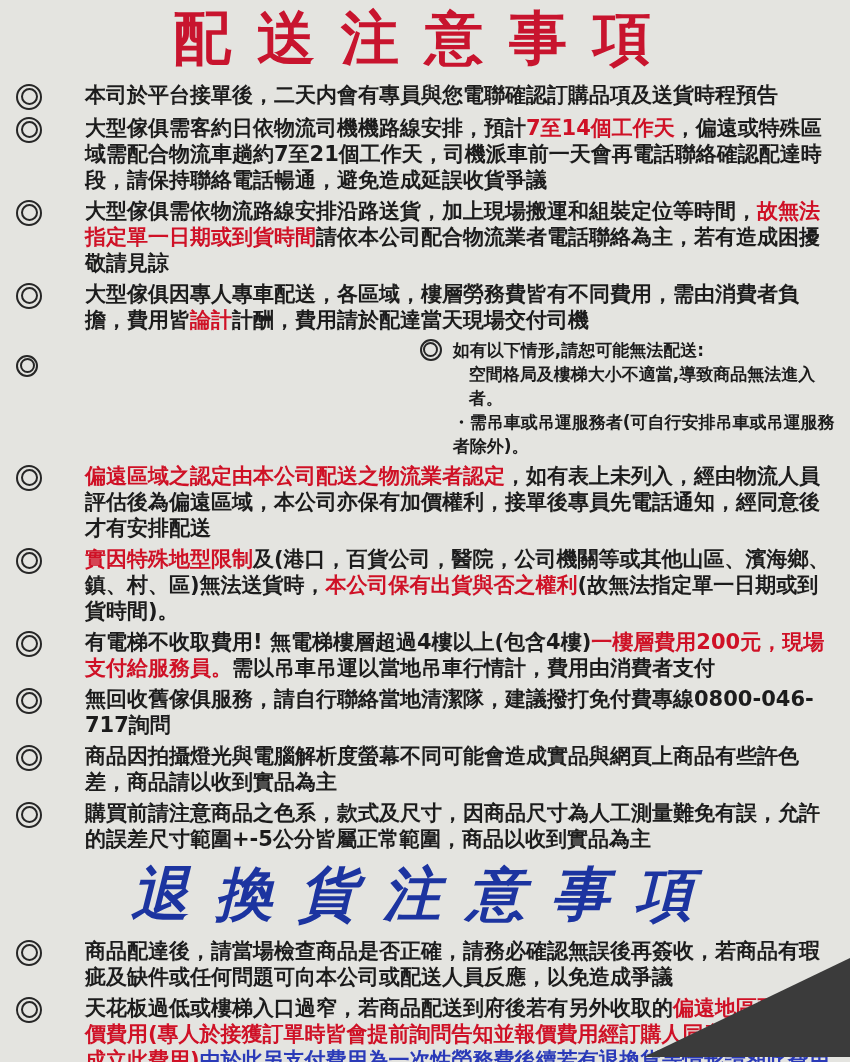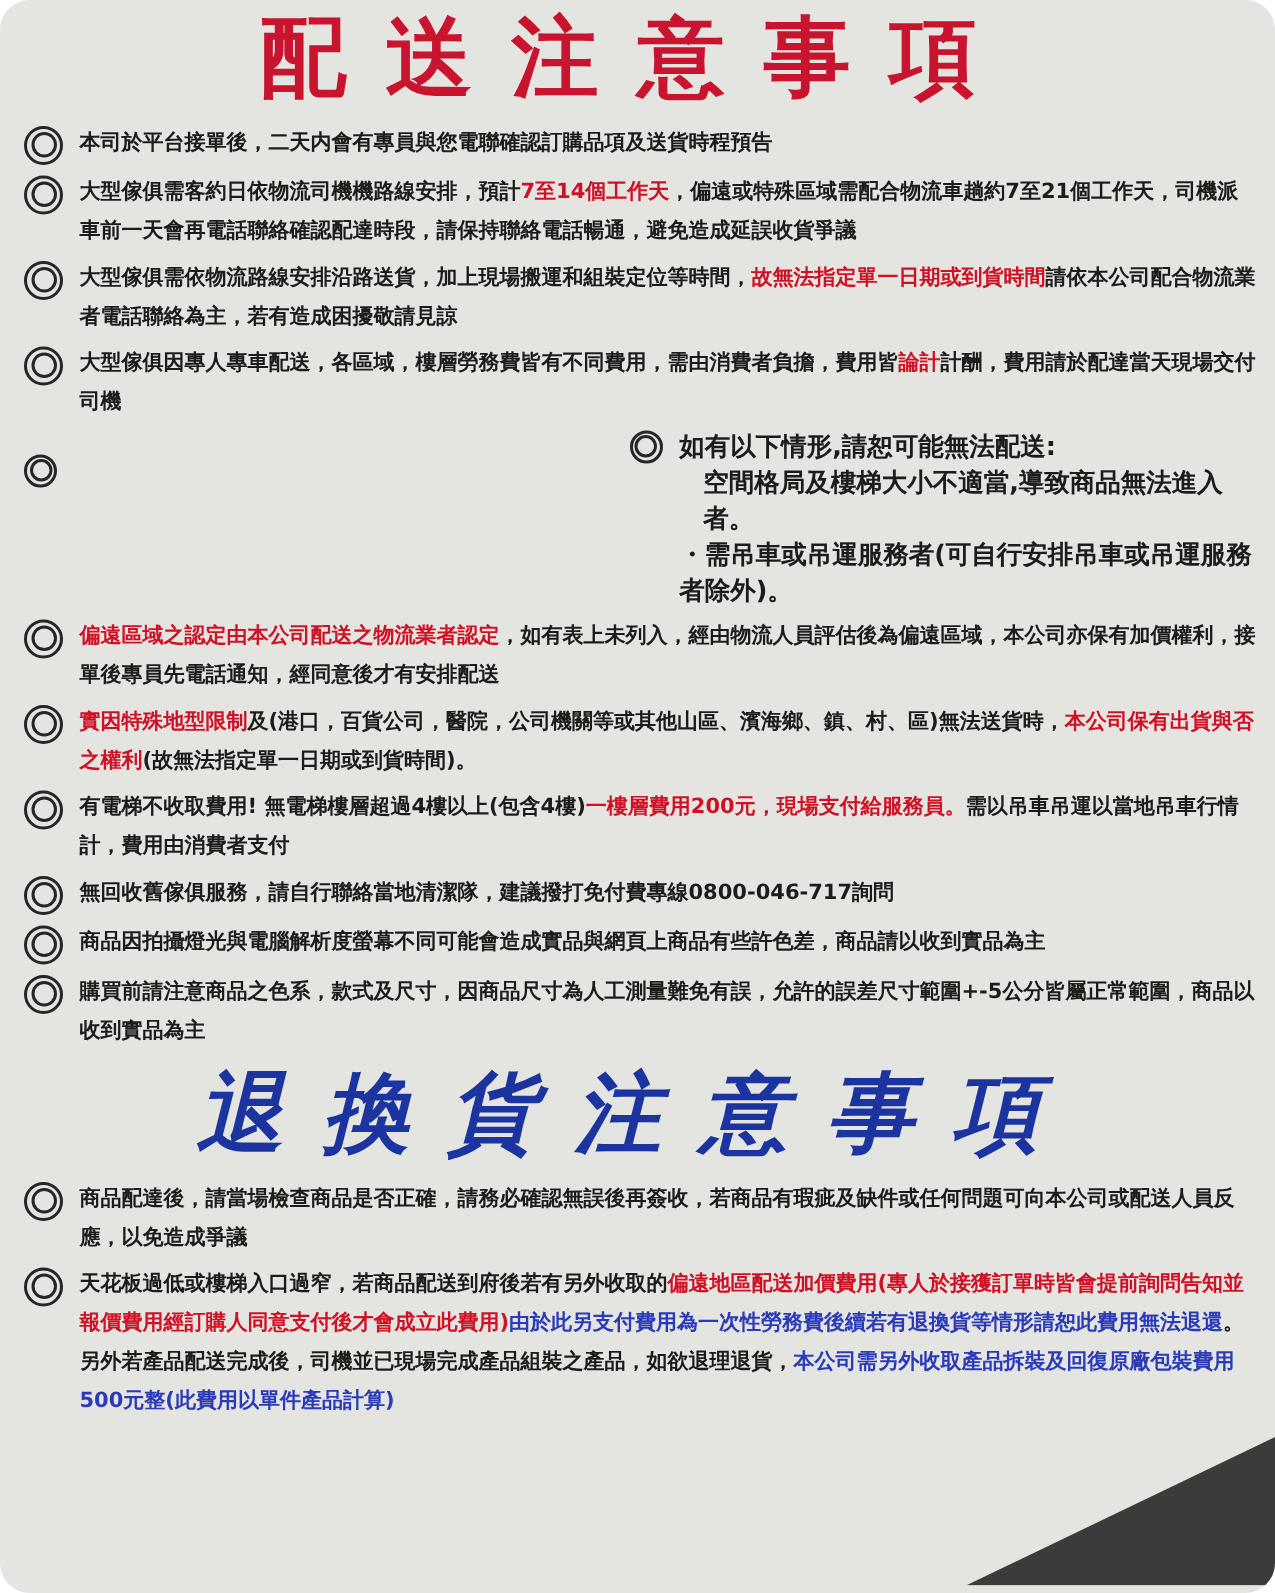--- a/index.html
+++ b/index.html
@@ -4,41 +4,41 @@
 <style>
   :root{
     --bg:#e4e4e0; --ink:#1c1c1c; --red:#cf1126; --blue:#2a3ab8;
     --red_title:#c8142e; --blue_title:#1c34a0; --ribbon_bg:#3b3b3b; --ribbon_text:#ffffff;
   }
   *{box-sizing:border-box;}
   html,body{margin:0;padding:0;}
   body{font-family:"DejaVu Sans","Liberation Sans",sans-serif;}
   .page{
     position:relative;width:850px;height:1062px;background:var(--bg);
-    overflow:hidden;font-weight:bold;border-radius:20px;
+    overflow:hidden;font-weight:bold;
   }
   .title{
     text-align:center;font-weight:bold;font-size:58px;line-height:1.12;
     letter-spacing:26px;margin:6px 0 4px 0;white-space:nowrap;
   }
   .title-red{color:var(--red_title);}
   .title-blue{color:var(--blue_title);margin-top:10px;font-style:italic;}
   .items{padding:2px 12px 0 14px;}
   .item{display:flex;align-items:flex-start;margin:5px 0;}
   .marker{
     flex:0 0 26px;width:26px;height:26px;margin:2px 11px 0 2px;
     border:2px solid #262626;border-radius:50%;
     display:flex;align-items:center;justify-content:center;background:transparent;
   }
   .marker::after{
     content:"";display:block;width:13px;height:13px;border:2px solid #262626;border-radius:50%;
   }
   .marker.small{flex:0 0 22px;width:22px;height:22px;margin-top:1px;}
   .marker.small::after{width:11px;height:11px;}
-  .text{font-size:14px;line-height:26px;color:var(--ink);flex:1;}
+  .text{font-size:21px;line-height:26px;color:var(--ink);flex:1;margin-left:32px;}
   .c-k{color:var(--ink);}
   .c-r{color:var(--red);}
   .c-b{color:var(--blue);}
   .cols{display:flex;align-items:flex-start;margin:2px 0 4px 0;}
   .col{display:flex;align-items:flex-start;}
   .col-left{flex:0 0 49%;padding-top:16px;}
   .col-right{flex:1;}
   .coltext{font-size:17px;line-height:24px;color:var(--ink);flex:1;}
   .coltext .cont{padding-left:16px;}
   .ribbon{

